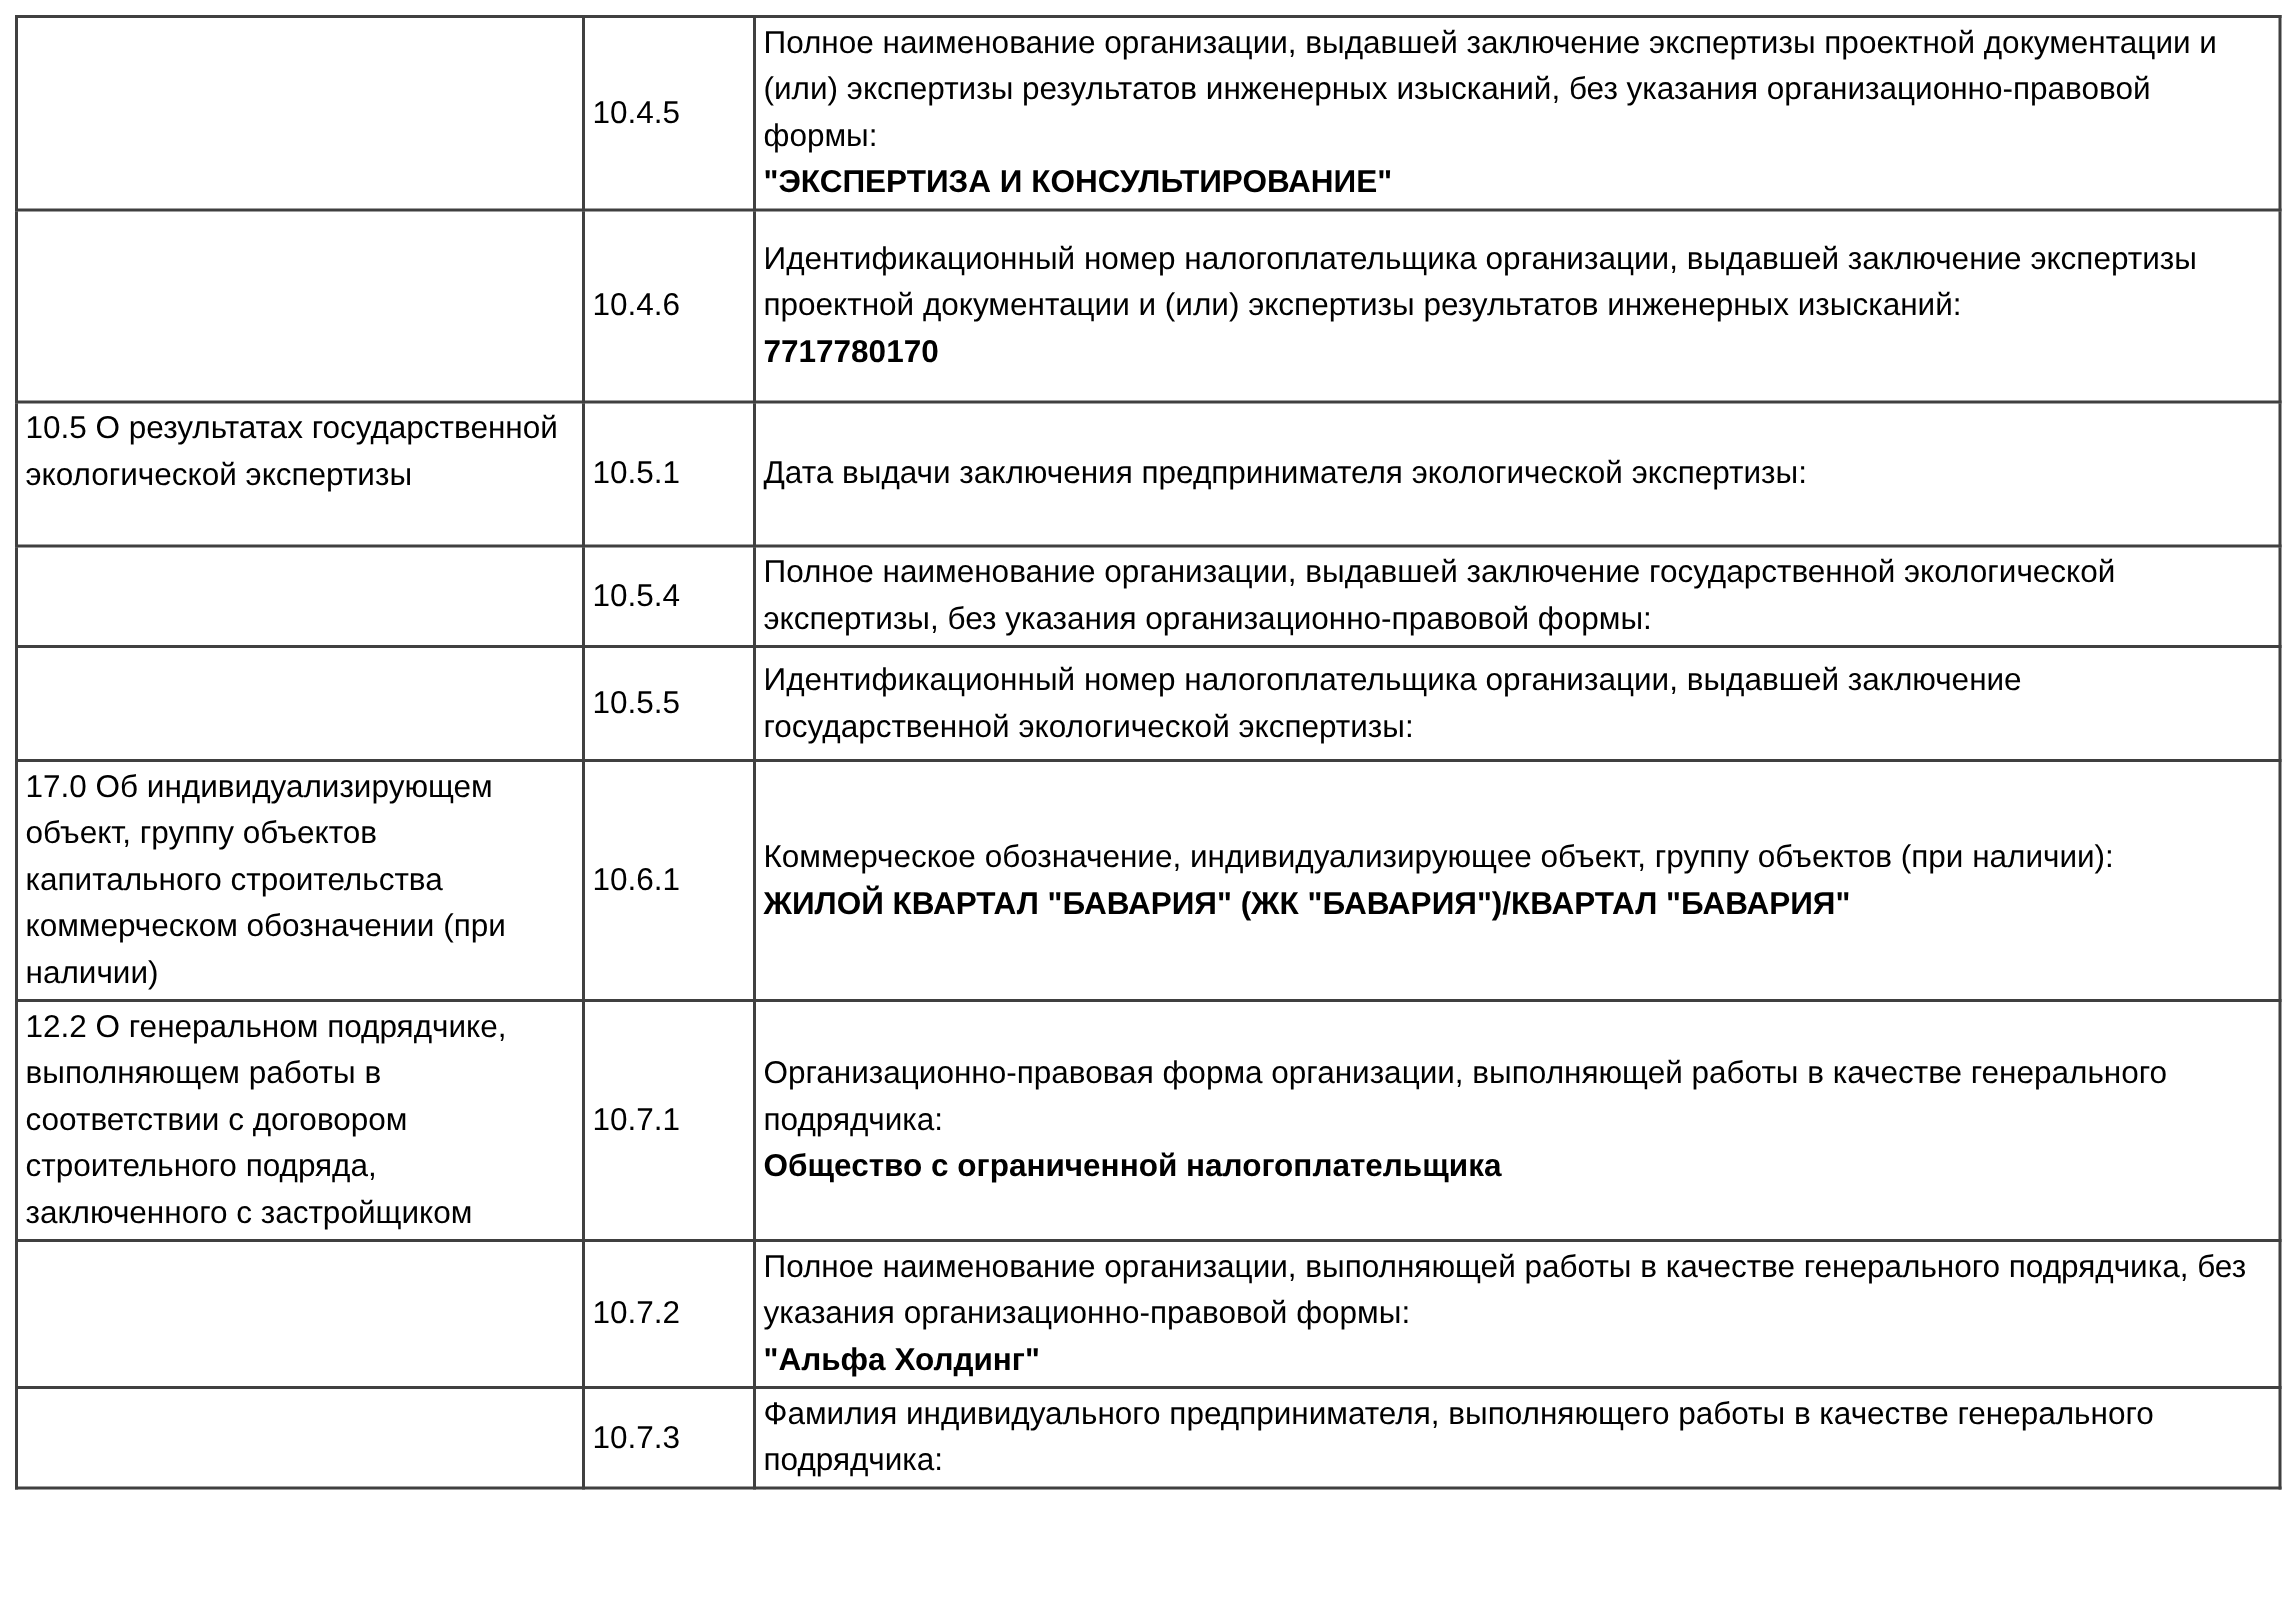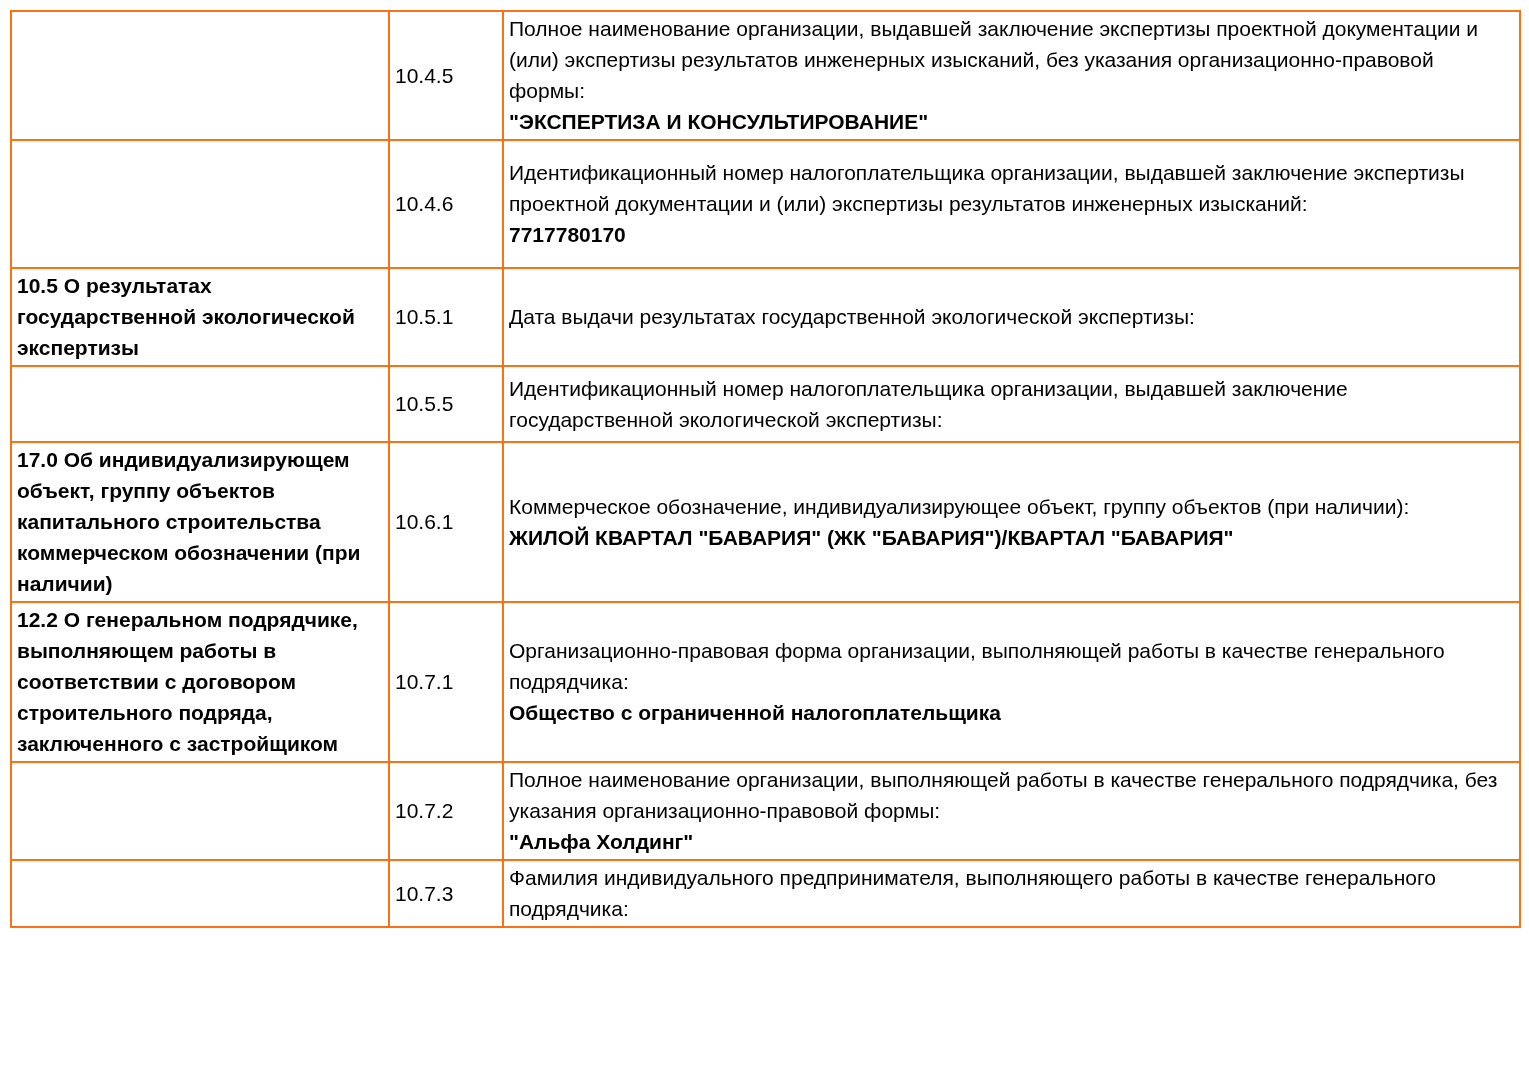--- a/index.html
+++ b/index.html
@@ -18,26 +18,26 @@
     position: absolute;
     left: 10px;
     top: 10px;
     width: 1511px;
     border-collapse: collapse;
     table-layout: fixed;
     font-size: 21px;
     line-height: 31px;
   }
   td {
-    border: 2px solid #f97316;
+    border: 2px solid #404040;
     padding: 1px 6px 2px 5px;
     overflow: hidden;
     word-wrap: break-word;
   }
-  td.c-section { vertical-align: top; font-weight: bold; }
+  td.c-section { vertical-align: top; }
   td.c-num     { vertical-align: middle; }
   td.c-content { vertical-align: middle; }
   .val { font-weight: bold; }
 </style>
 </head>
 <body>
 
 <table class="decl">
   <colgroup>
     <col style="width:378px">
@@ -58,21 +58,29 @@
       <td class="c-num">10.4.6</td>
       <td class="c-content">
         <div class="lbl">Идентификационный номер налогоплательщика организации, выдавшей заключение экспертизы проектной документации и (или) экспертизы результатов инженерных изысканий:</div>
         <div class="val">7717780170</div>
       </td>
     </tr>
     <tr style="height:96px">
       <td class="c-section">10.5 О результатах государственной экологической экспертизы</td>
       <td class="c-num">10.5.1</td>
       <td class="c-content">
-        <div class="lbl">Дата выдачи результатах государственной экологической экспертизы:</div>
+        <div class="lbl">Дата выдачи заключения предпринимателя экологической экспертизы:</div>
+        <div class="val"></div>
+      </td>
+    </tr>
+    <tr style="height:65px">
+      <td class="c-section"></td>
+      <td class="c-num">10.5.4</td>
+      <td class="c-content">
+        <div class="lbl">Полное наименование организации, выдавшей заключение государственной экологической экспертизы, без указания организационно-правовой формы:</div>
         <div class="val"></div>
       </td>
     </tr>
     <tr style="height:76px">
       <td class="c-section"></td>
       <td class="c-num">10.5.5</td>
       <td class="c-content">
         <div class="lbl">Идентификационный номер налогоплательщика организации, выдавшей заключение государственной экологической экспертизы:</div>
         <div class="val"></div>
       </td>

